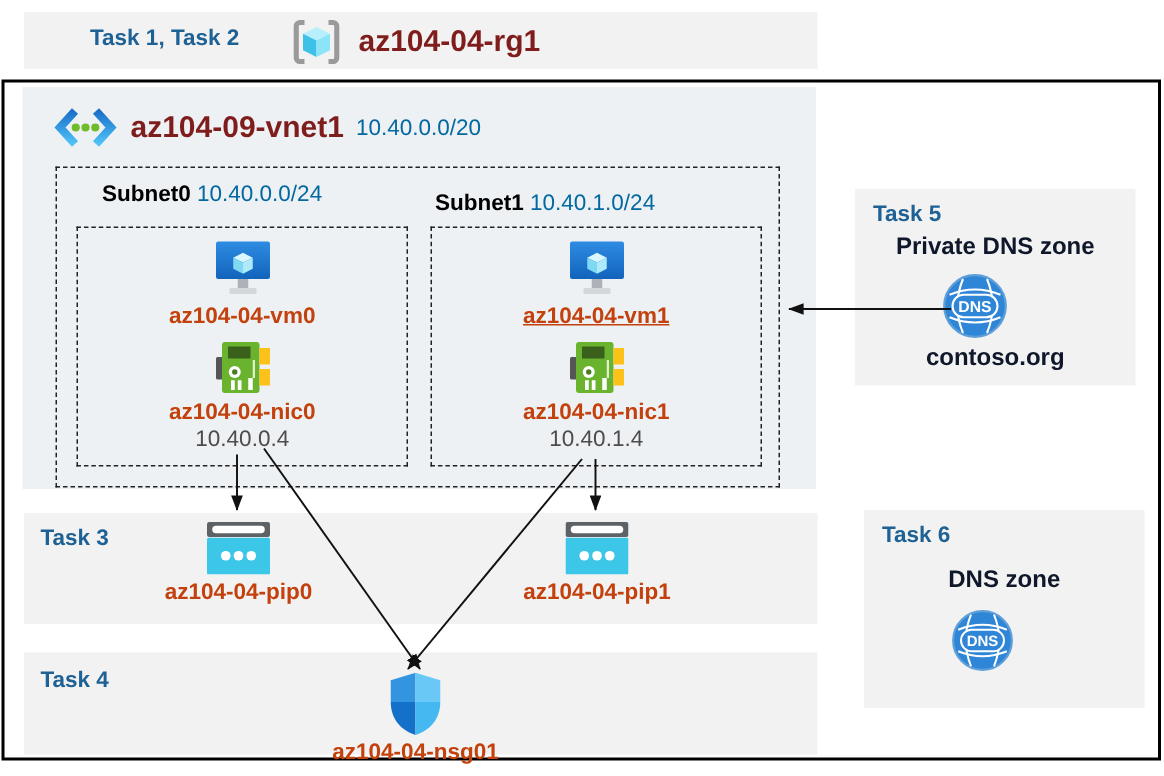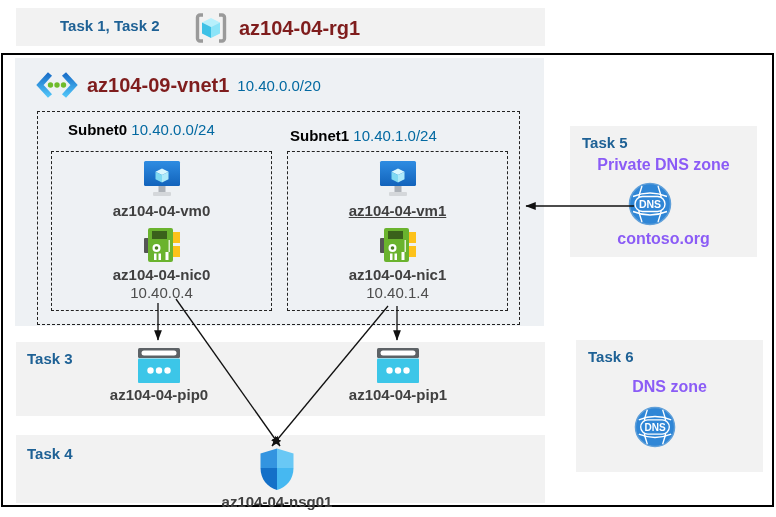--- a/index.html
+++ b/index.html
@@ -13,24 +13,24 @@
   .task-label{position:absolute;font-size:15px;font-weight:bold;color:#1e6195;white-space:nowrap;}
   .bold-name{font-weight:bold;color:#7f1d1d;font-size:20px;white-space:nowrap;}
   .muted{color:#0369a1;font-size:15px;white-space:nowrap;}
   #outer-rect{position:absolute;left:1px;top:53px;width:769px;height:450px;border:2px solid #000;background:transparent;}
   #vnet-panel{position:absolute;left:15px;top:58px;width:529px;height:268px;background:#eef1f4;}
   .vnet-header{position:absolute;left:20px;top:13px;display:flex;align-items:center;gap:8px;}
   .dashed{border:1px dashed #222;}
   #subnets-container{position:absolute;left:22px;top:53px;width:481px;height:212px;}
   .subnet-label{position:absolute;font-size:15px;white-space:nowrap;}
   .subnet-box{position:absolute;top:39px;width:221px;height:160px;display:flex;flex-direction:column;align-items:center;padding-top:8px;box-sizing:border-box;}
-  .node-label{font-size:15px;font-weight:bold;color:#404040;line-height:18px;white-space:nowrap;}
+  .node-label{font-size:15px;font-weight:bold;color:#c2410c;line-height:18px;white-space:nowrap;}
   .node-sub{font-size:15px;color:#4d4d4d;line-height:17px;white-space:nowrap;}
   .side-box{position:absolute;background:#f2f2f2;}
-  .side-title{position:absolute;left:0;width:100%;text-align:center;font-size:16px;font-weight:bold;color:#8b5cf6;}
+  .side-title{position:absolute;left:0;width:100%;text-align:center;font-size:16px;font-weight:bold;color:#0f172a;}
   .pip-group,.nsg-group{position:absolute;display:flex;flex-direction:column;align-items:center;width:140px;}
   #arrows{position:absolute;left:0;top:0;z-index:10;pointer-events:none;}
   svg{display:block;}
 </style>
 </head>
 <body>
 
 <div class="canvas">
 
   <div class="band" id="band-task12" style="left:16px;top:8px;width:529px;height:38px;">

